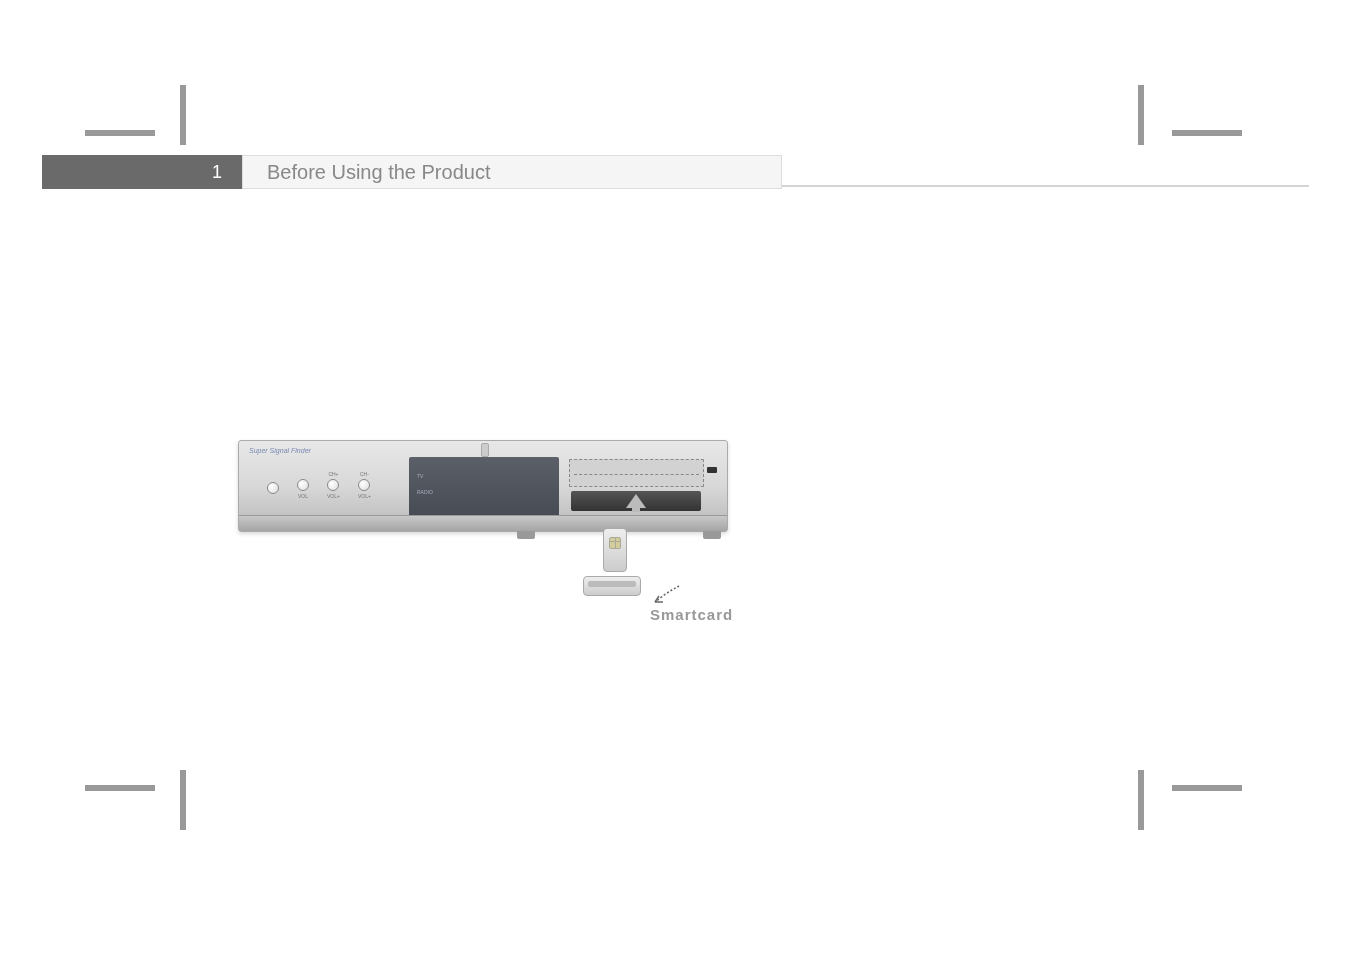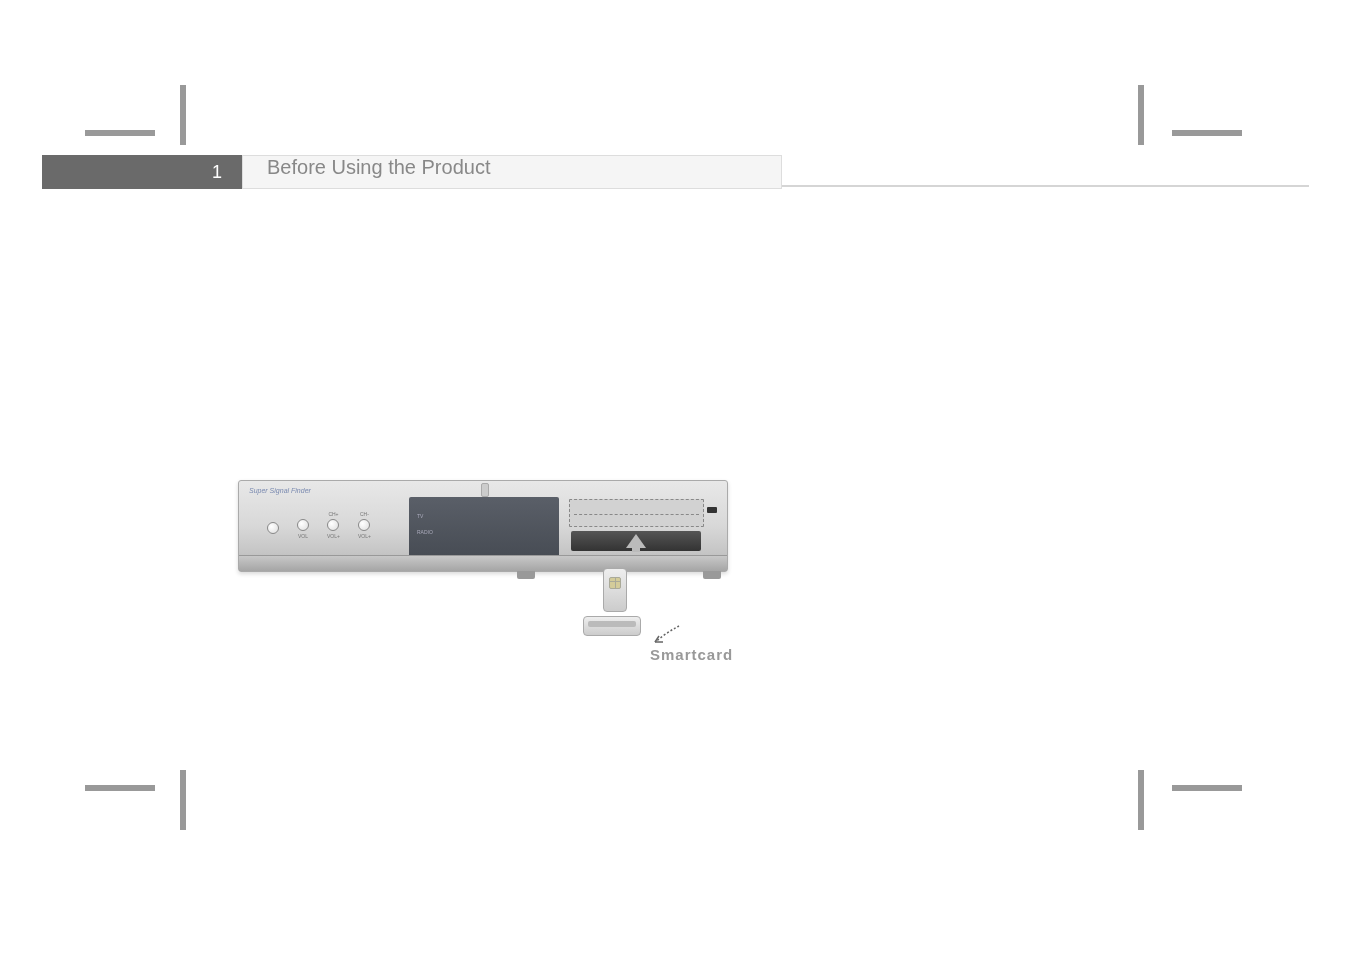--- a/index.html
+++ b/index.html
@@ -51,21 +51,21 @@
     .header-number {
       color: #fff;
       font-size: 18px;
     }
     .header-title-box {
       background: #f5f5f5;
       border: 1px solid #ddd;
       height: 34px;
       width: 540px;
       display: flex;
-      align-items: flex-start;
+      align-items: center;
       padding-left: 24px;
     }
     .header-title {
       color: #888;
       font-size: 20px;
     }
     .header-rule {
       position: absolute;
       left: 740px;
       right: 0;
@@ -74,21 +74,20 @@
       background: #d5d5d5;
     }
 
     
     .device-area {
       position: absolute;
       top: 440px;
       left: 238px;
       width: 490px;
       height: 160px;
-      margin-top: 40px;
     }
     .device-body {
       width: 490px;
       height: 92px;
       background: linear-gradient(180deg, #e8e8e8 0%, #d8d8d8 50%, #b8b8b8 100%);
       border: 1px solid #aaa;
       border-radius: 3px;
       position: relative;
       box-shadow: 0 2px 4px rgba(0,0,0,0.15);
     }

